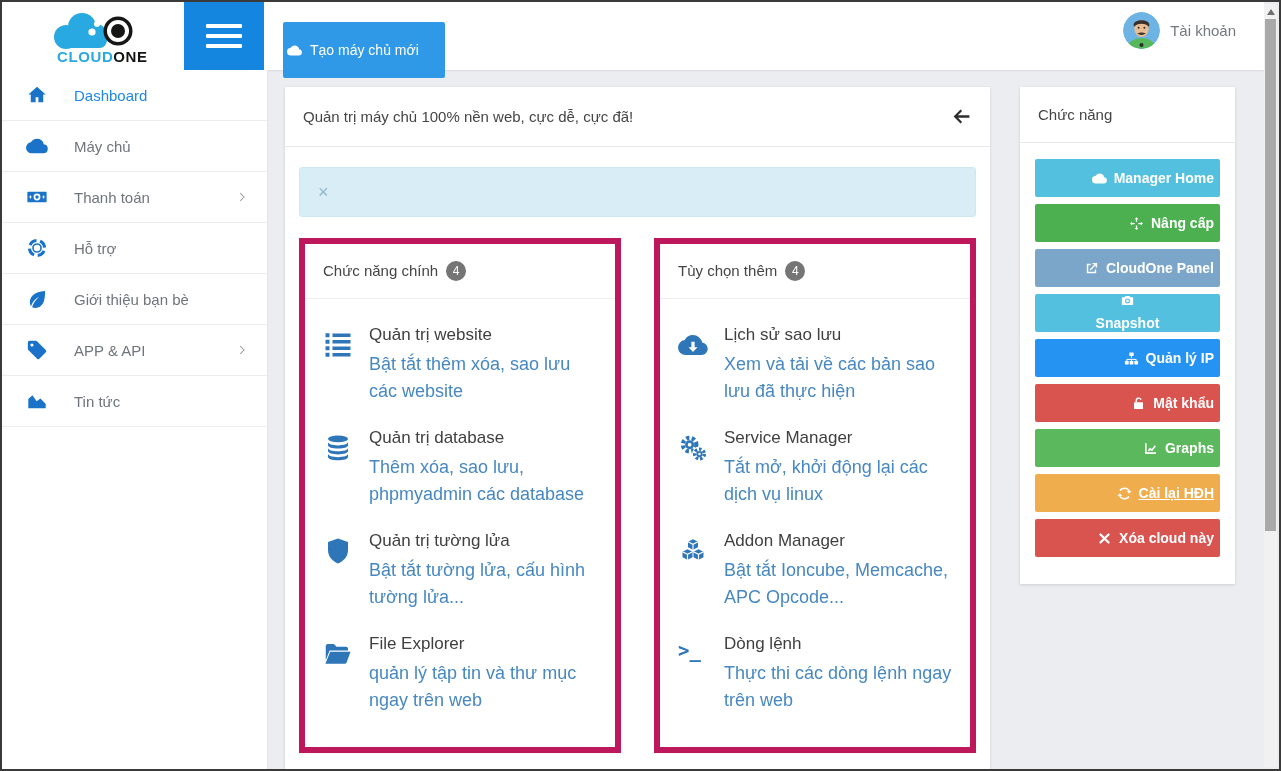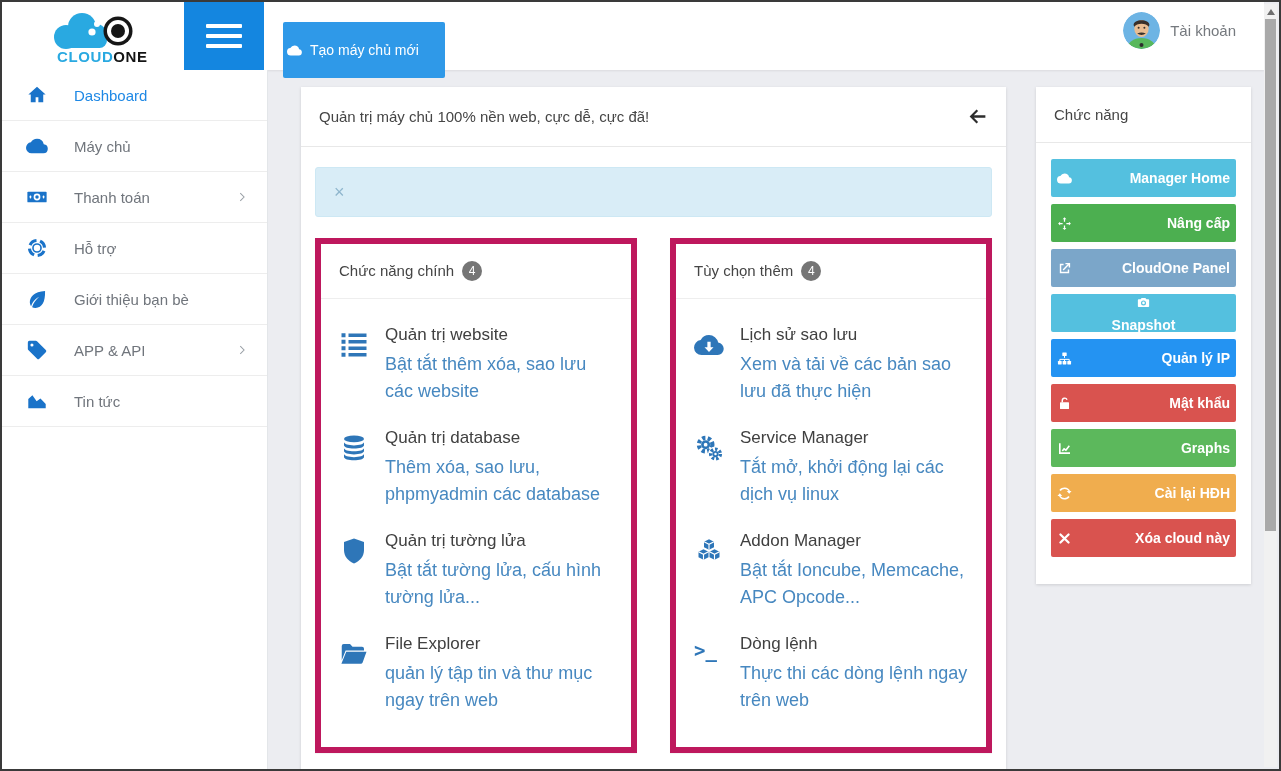--- a/index.html
+++ b/index.html
@@ -25,21 +25,21 @@
   .sidebar{position:absolute;left:0;top:68px;width:265px;bottom:0;background:#fff;border-right:1px solid #e3e6e9;}
   .side-item{height:50px;display:flex;align-items:center;border-bottom:1px solid #ededed;padding:0 18px 0 24px;cursor:pointer;position:relative;}
   .side-icon{width:22px;height:22px;color:#1a73c9;flex:none;display:inline-flex;}
   .side-icon svg{width:22px;height:22px;}
   .side-label{margin-left:26px;font-size:15px;color:#70757c;}
   .side-item.active .side-label{color:#1e88e5;}
   .side-chev{margin-left:auto;color:#9aa0a6;display:inline-flex;}
   .side-chev svg{width:14px;height:14px;}
 
   
-  .content{position:absolute;left:266px;top:68px;right:15px;bottom:0;margin-left:16px;}
+  .content{position:absolute;left:266px;top:68px;right:15px;bottom:0;}
   .panel{background:#fff;box-shadow:0 1px 3px rgba(0,0,0,.13);}
   .main-panel{position:absolute;left:17px;top:17px;width:705px;min-height:633px;box-sizing:border-box;}
   .panel-header{padding:19px 18px;font-size:15px;color:#454545;border-bottom:1px solid #e8e8e8;display:flex;align-items:center;justify-content:space-between;}
   .back-icon{color:#2d2d2d;display:inline-flex;cursor:pointer;}
   .back-icon svg{width:21px;height:21px;}
   .panel-body{padding:0 14px 35px;}
   .alert{margin-top:20px;background:#d9edf7;border:1px solid #cde8f4;border-radius:3px;padding:15px 16px;display:flex;align-items:center;justify-content:space-between;color:#31708f;font-size:13.5px;}
   .alert-close{color:#8fb6cd;font-size:18px;line-height:1;cursor:pointer;background:none;border:none;font-family:inherit;padding:0 2px;}
   .cards{margin-top:21px;display:flex;justify-content:space-between;}
   .card{width:322px;min-height:452px;box-sizing:border-box;border:6px solid #be185d;background:#fff;box-shadow:0 1px 1px rgba(0,0,0,.04);}
@@ -49,21 +49,21 @@
   .feat{display:flex;margin-bottom:23px;}
   .feat-icon{width:46px;flex:none;padding-top:5px;color:#2e76b8;}
   .feat-icon svg{width:30px;height:30px;}
   .term-glyph{font-family:"DejaVu Sans Mono",monospace;font-size:19px;font-weight:bold;color:#2e76b8;}
   .feat-title{font-size:17px;color:#404040;cursor:pointer;}
   .feat-desc{margin-top:6px;font-size:18px;line-height:1.5;color:#4788c0;}
 
   
   .actions-panel{position:absolute;left:752px;top:17px;width:215px;box-sizing:border-box;padding-bottom:20px;}
   .actions-list{padding:16px 15px 0;}
-  .action-btn{display:flex;width:100%;height:38px;margin-bottom:7px;border:none;border-radius:2px;color:#fff;font-size:14px;font-weight:700;font-family:inherit;align-items:center;justify-content:space-between;gap:7px;cursor:pointer;}
+  .action-btn{display:flex;width:100%;height:38px;margin-bottom:7px;border:none;border-radius:2px;color:#fff;font-size:14px;font-weight:700;font-family:inherit;align-items:center;justify-content:flex-end;gap:7px;cursor:pointer;}
   .abtn-icon{display:inline-flex;}
   .abtn-icon svg{width:15px;height:15px;}
 
   
   .scrollbar{position:absolute;top:2px;right:2px;bottom:2px;width:13px;background:#f1f1f1;}
   .sb-up{height:15px;display:flex;align-items:center;justify-content:center;}
   .sb-up i{display:block;width:0;height:0;border-left:4px solid transparent;border-right:4px solid transparent;border-bottom:6px solid #6e6e6e;}
   .sb-thumb{position:absolute;left:1px;right:1px;top:15px;height:512px;background:#a9a9a9;}
 </style>
 </head>
@@ -393,21 +393,21 @@
           </button>
           <button class="action-btn" style="background: rgb(92, 184, 92);">
             <span class="abtn-icon">
               <svg viewBox="0 0 24 24" fill="currentColor">
                 <path d="M3.2 3.4v17.2h17.6v-2.6H5.8V3.4z"></path>
                 <path d="m7.5 15.2 3.6-4.6 3 2.2 4.6-5.9 2 1.6-6.2 8-3-2.3-2 2.6z"></path>
               </svg>
             </span>
             <span>Graphs</span>
           </button>
-          <button class="action-btn" style="background: rgb(240, 173, 78);">
+          <button class="action-btn" style="background: rgb(240, 173, 78); text-decoration: underline;">
             <span class="abtn-icon">
               <svg viewBox="0 0 24 24" fill="currentColor">
                 <path d="M12.2 4.7c2.6 0 4.9 1.3 6.3 3.3h-2.8l3.8 4.3 3.7-4.3h-2.4a9.9 9.9 0 0 0-17-1.6l2.1 1.5a7.6 7.6 0 0 1 6.3-3.2z"></path>
                 <path d="M11.8 19.3a7.6 7.6 0 0 1-6.3-3.3h2.8L4.5 11.7.8 16h2.4a9.9 9.9 0 0 0 17 1.6l-2.1-1.5a7.6 7.6 0 0 1-6.3 3.2z"></path>
               </svg>
             </span>
             <span>Cài lại HĐH</span>
           </button>
           <button class="action-btn" style="background: rgb(217, 83, 79);">
             <span class="abtn-icon">

